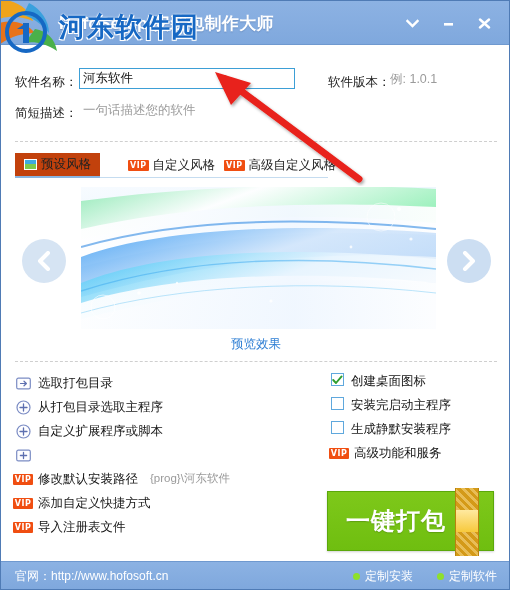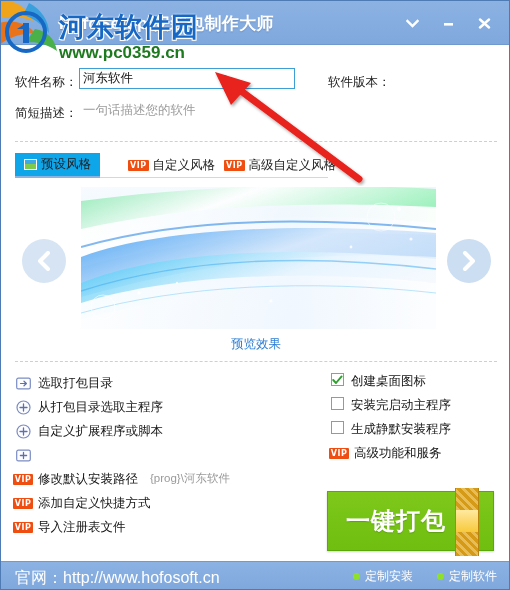--- a/index.html
+++ b/index.html
@@ -82,21 +82,21 @@
     position:absolute;left:14px;top:152px;width:482px;height:26px;
   }
   .tab{
     position:absolute;top:0;height:25px;
     display:flex;align-items:center;gap:4px;
     padding:0 9px;box-sizing:border-box;
     font-size:12.5px;color:#222;cursor:pointer;
     white-space:nowrap;
   }
   .tab.active{
-    background:#0ea5e9;
+    background:#c2410c;
     border-bottom:2px solid #8ab4df;
     align-items:center;
   }
   .tab-underline{
     position:absolute;left:0;top:24px;width:313px;height:1px;background:#c5dcf0;
   }
   #tab0{left:0;}
   #tab1{left:104px;}
   #tab2{left:200px;}
   .swatch{
@@ -181,21 +181,21 @@
   }
 
   
   .statusbar{
     position:absolute;left:0;bottom:0;width:100%;height:28px;
     background:linear-gradient(to bottom,#8cb2e3,#7fa8dd);
     border-top:1px solid #6f99cf;
     box-sizing:border-box;
   }
   .status-site{
-    position:absolute;left:14px;top:6px;font-size:16px;color:#ffffff;
+    position:absolute;left:14px;top:6px;font-size:12px;color:#ffffff;
   }
   .status-right{position:absolute;right:12px;top:6px;display:flex;gap:24px;}
   .status-item{display:flex;align-items:center;gap:5px;font-size:12px;color:#ffffff;cursor:pointer;}
   .dot{width:7px;height:7px;border-radius:50%;background:#8ee02a;display:inline-block;flex:none;}
 
   
   .wm{position:absolute;pointer-events:none;}
   #wm-logo{left:-2px;top:-2px;width:58px;height:58px;}
   #wm-text{left:58px;top:8px;}
   #wm-text .wm-cn{
@@ -229,20 +229,21 @@
         <svg width="13" height="11" viewBox="0 0 13 11">
             <path d="M2 1.5 L11 9.5 M11 1.5 L2 9.5" stroke="#ffffff" stroke-width="2.4" stroke-linecap="round"></path>
           </svg>
       </div>
     </div>
   </div>
 
   <div class="lbl name-label">软件名称：</div>
   <input class="name-input" value="河东软件" style="">
   <div class="lbl ver-label">软件版本：</div>
+  <input class="ver-input" placeholder="例: 1.0.1" style="">
   <div class="lbl desc-label">简短描述：</div>
   <input class="desc-input" placeholder="一句话描述您的软件" style="">
 
   <div class="divider" id="div-top"></div>
 
   <div class="tabs">
     <div class="tab-underline"></div>
 
     <div class="tab active" id="tab0">
       <span class="swatch"></span>
@@ -446,21 +447,20 @@
     <path d="M0 24 C14 20 28 24 36 34 C24 34 10 38 0 46 Z" fill="#e8731a"></path>
     <path d="M30 4 C42 10 50 22 50 34 C42 24 32 18 24 16 Z" fill="#3aa0dd"></path>
     <path d="M36 30 C48 32 56 40 58 52 C46 44 34 42 26 44 Z" fill="#4ab04a"></path>
     <circle cx="27" cy="33" r="19" fill="none" stroke="#1668c4" stroke-width="4"></circle>
     <rect x="24" y="24" width="6" height="20" fill="#1668c4"></rect>
     <path d="M24 26 L18 30 L24 30 Z" fill="#1668c4"></path>
   </svg>
   <div class="wm" id="wm-text">
     <span class="wm-cn">河东软件园</span>
   </div>
-  <div class="wm" id="wm-url">www.pc0359.cn</div>
   <svg class="wm" id="wm-arrow" width="220" height="125" viewBox="0 0 220 125">
     <defs>
       <filter id="ashad" x="-20%" y="-20%" width="160%" height="160%">
         <feDropShadow dx="1.5" dy="2" stdDeviation="1.6" flood-color="#000000" flood-opacity="0.35"></feDropShadow>
       </filter>
     </defs>
     <g filter="url(#ashad)">
       <path d="M208 118 L74 18" stroke="#e8201a" stroke-width="7" stroke-linecap="round"></path>
       <path d="M64 11 L100 22 L80 44 Z" fill="#e8201a"></path>
     </g>

